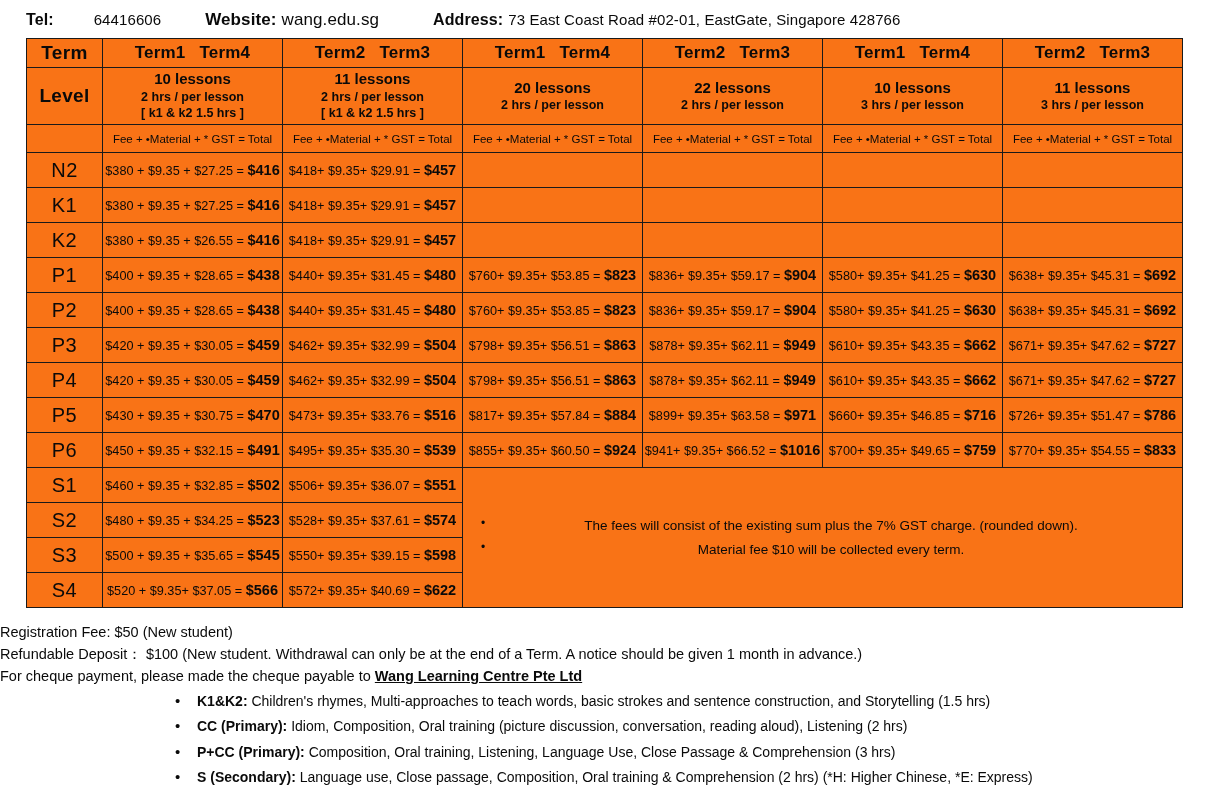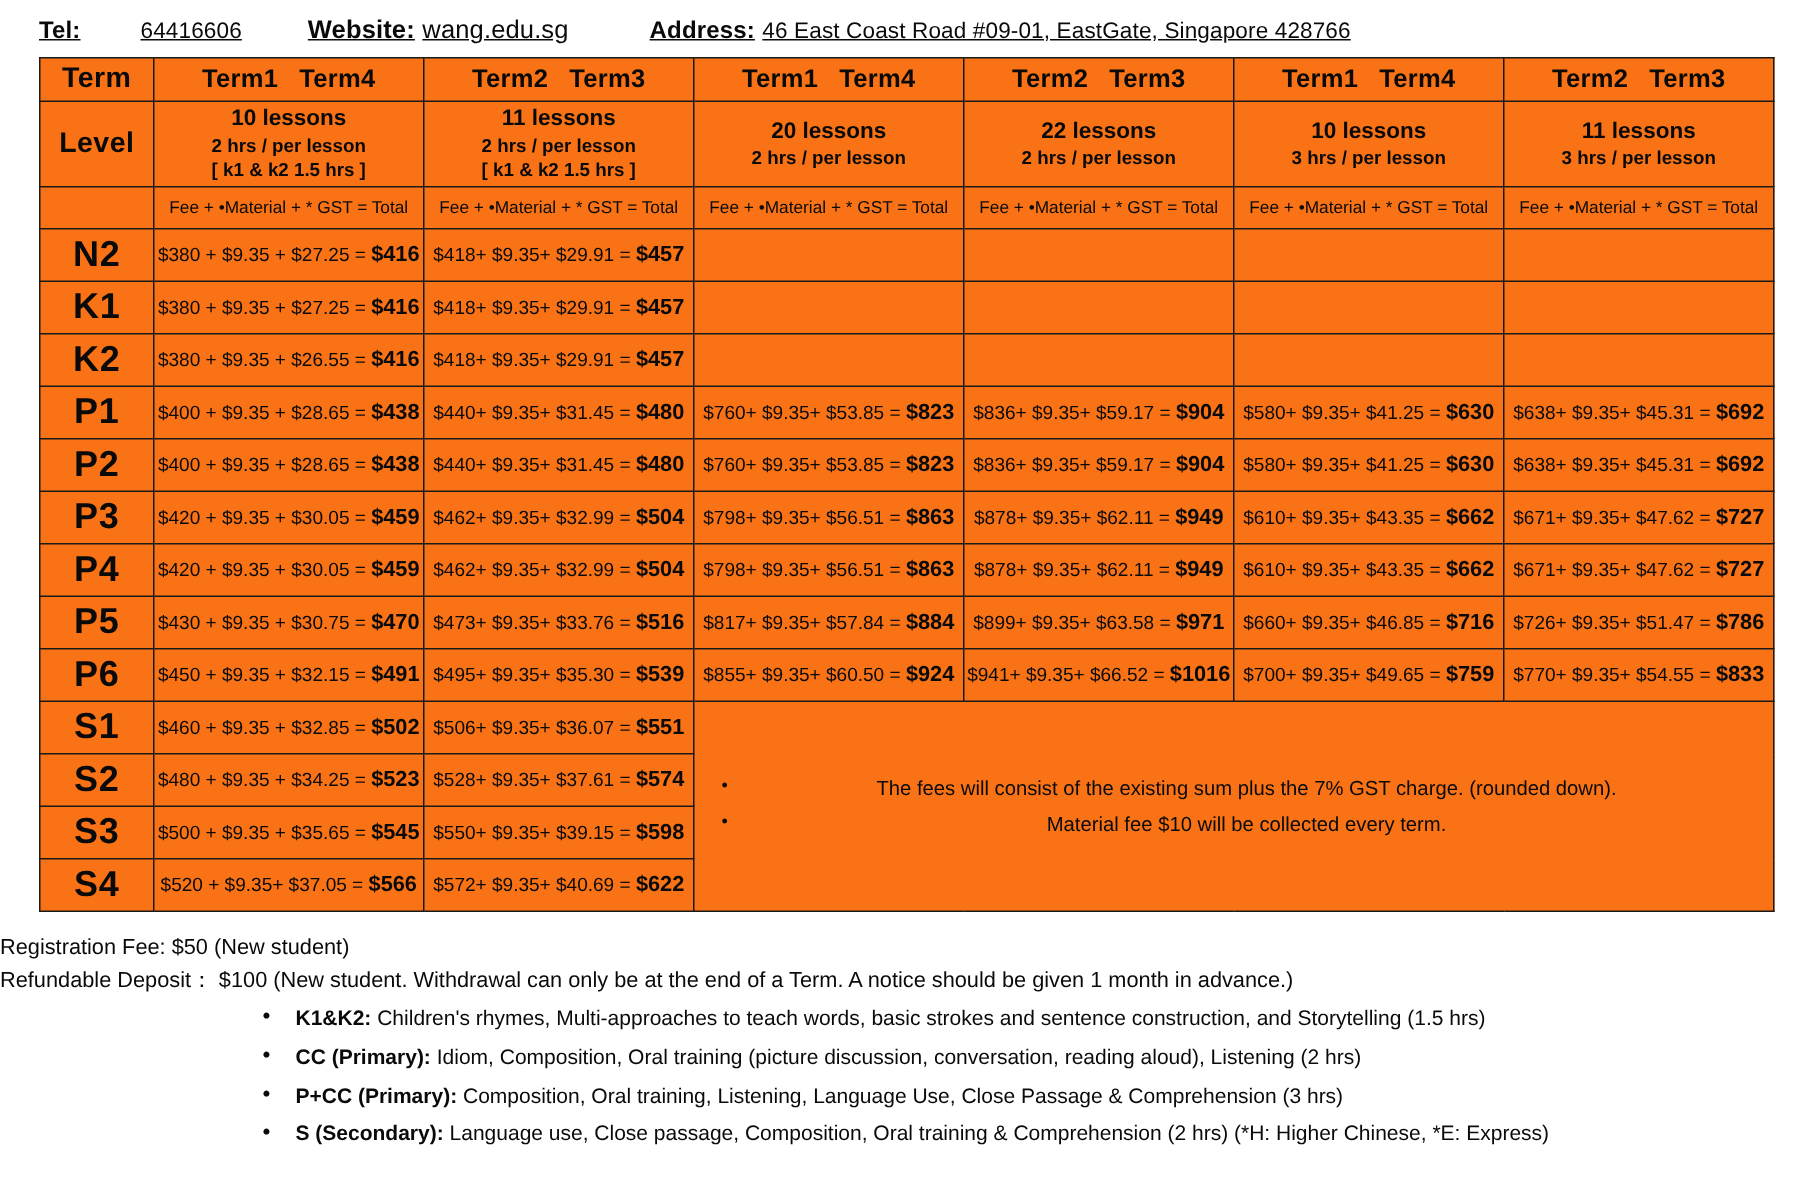--- a/index.html
+++ b/index.html
@@ -19,21 +19,21 @@
   
   .contact-bar {
     display: flex;
     align-items: baseline;
     gap: 0;
     padding: 10px 0 8px 26px;
     font-size: 15px;
     letter-spacing: .1px;
     white-space: nowrap;
   }
-  .contact-seg { display: inline-flex; align-items: baseline; text-decoration: underline; }
+  .contact-seg { display: inline-flex; align-items: baseline; }
   .contact-lbl { font-weight: bold; }
   .contact-val { font-weight: normal; margin-left: 40px; }
   .seg-tel { margin-right: 44px; }
   .seg-tel .contact-lbl { font-size: 16px; }
   .seg-web { margin-right: 54px; }
   .seg-web .contact-lbl { font-size: 17px; }
   .seg-web .contact-val { font-size: 17px; margin-left: 5px; }
   .seg-addr .contact-lbl { font-size: 16px; }
   .seg-addr .contact-val { font-size: 15px; margin-left: 5px; }
 
@@ -81,22 +81,22 @@
     font-size: 19px;
     letter-spacing: .3px;
   }
 
   
   .hdr-formula { height: 27px; font-size: 11.5px; font-weight: normal; }
 
   
   tr.data-row td { height: 34px; }
   .lvl {
-    font-weight: bold;
-    font-size: 24px;
+    font-weight: normal;
+    font-size: 20px;
     letter-spacing: .5px;
   }
   .fee-cell {
     font-size: 12.7px;
     white-space: nowrap;
     padding: 0 2px;
   }
   .fee-cell b { font-size: 14.5px; font-weight: bold; }
 
   
@@ -166,21 +166,21 @@
   <span class="contact-seg seg-tel">
     <span class="contact-lbl">Tel:</span>
       <span class="contact-val">64416606</span>
   </span>
   <span class="contact-seg seg-web">
     <span class="contact-lbl">Website:</span>
     <span class="contact-val">wang.edu.sg</span>
   </span>
   <span class="contact-seg seg-addr">
     <span class="contact-lbl">Address:</span>
-    <span class="contact-val">46 East Coast Road #09-01, EastGate, Singapore 428766</span>
+    <span class="contact-val">73 East Coast Road #02-01, EastGate, Singapore 428766</span>
   </span>
 </div>
 
 <div class="fee-table-wrap">
   <table class="fee-table">
     <colgroup>
       <col class="c-level">
       <col class="c-data">
         <col class="c-data">
         <col class="c-data">
@@ -344,20 +344,21 @@
           <td class="fee-cell">$572+ $9.35+ $40.69 = <b>$622</b></td>
         </tr>
       </tbody>
   </table>
 </div>
 
 <div class="footer">
   <div class="foot-lines">
     <div class="line">Registration Fee:  $50 (New student)</div>
     <div class="line">Refundable Deposit：  $100 (New student. Withdrawal can only be at the end of a Term. A notice should be given 1 month in advance.)</div>
+    <div class="line"><span>For cheque payment, please made the cheque payable to </span><span class="payee">Wang Learning Centre Pte Ltd</span></div>
   </div>
   <ul class="course-list" id="course-list">
       <li><span class="course-name">K1&amp;K2:</span><span class="course-desc">  Children's rhymes, Multi-approaches to teach words, basic strokes and sentence construction, and Storytelling (1.5 hrs)</span></li>
       <li><span class="course-name">CC (Primary):</span><span class="course-desc">  Idiom, Composition, Oral training (picture discussion, conversation, reading aloud), Listening  (2 hrs)</span></li>
       <li><span class="course-name">P+CC (Primary):</span><span class="course-desc">  Composition, Oral training, Listening, Language Use, Close Passage &amp; Comprehension (3 hrs)</span></li>
       <li><span class="course-name">S (Secondary):</span><span class="course-desc">  Language use, Close passage, Composition, Oral training &amp; Comprehension (2 hrs) (*H: Higher Chinese, *E: Express)</span></li>
     </ul>
 </div>
 
 </body></html>

